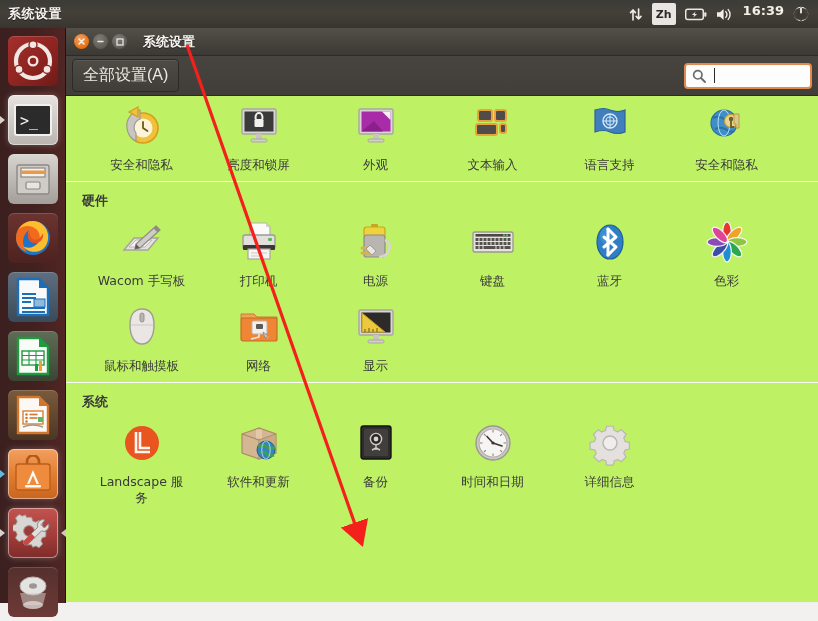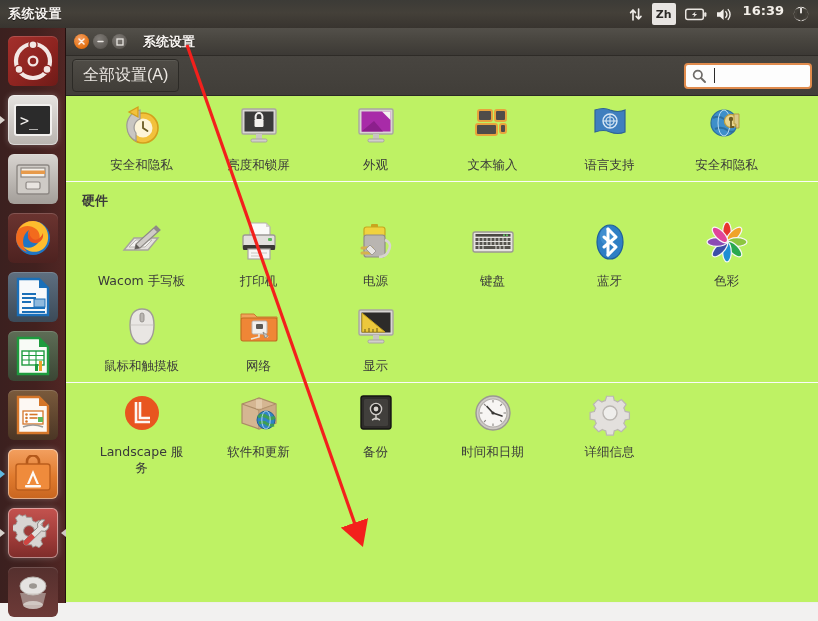--- a/index.html
+++ b/index.html
@@ -554,20 +554,21 @@
               <rect x="21" y="32" width="6" height="5" fill="#c8c5c1"></rect>
               <rect x="16" y="37" width="16" height="3" rx="1.4" fill="#d2cfcb" stroke="#a9a5a1" stroke-width="1"></rect>
             </svg>
           </div>
           <div class="lbl">显示</div>
         </div>
       </div>
 
       <div class="section-sep"></div>
 
+      <div class="section-title">系统</div>
       <div class="grid rows">
 
         <div class="cell">
           <div class="ic">
             <svg width="48" height="48" viewBox="0 0 48 48">
               <circle cx="24" cy="24" r="17" fill="#e8551f"></circle>
               <path d="M18 13 V33 H32" fill="none" stroke="#fdf6f2" stroke-width="2.6"></path>
               <path d="M22 13 V29 H32" fill="none" stroke="#fdf6f2" stroke-width="2.6"></path>
             </svg>
           </div>

